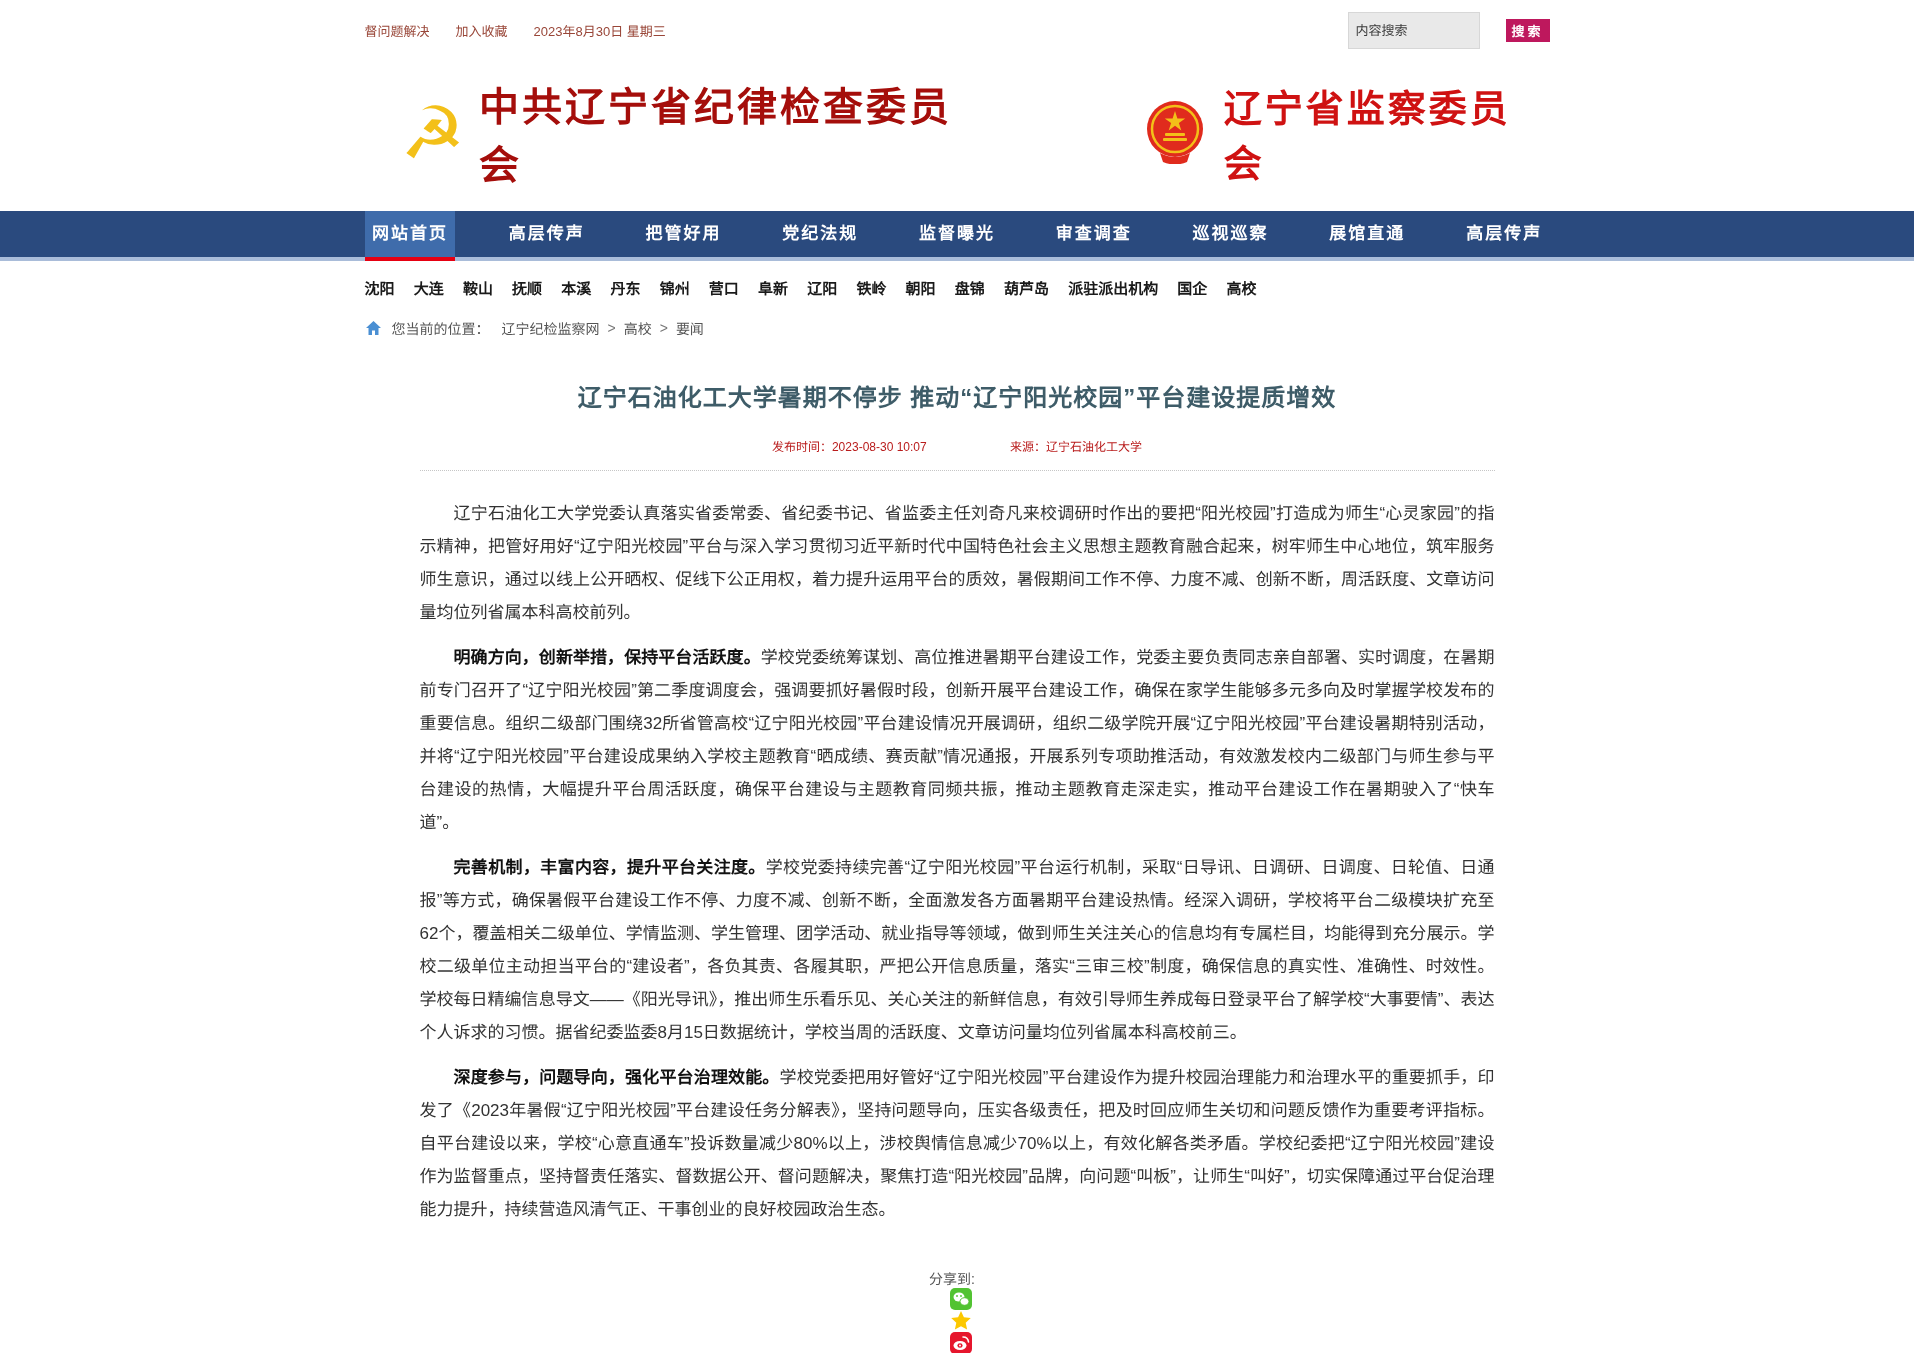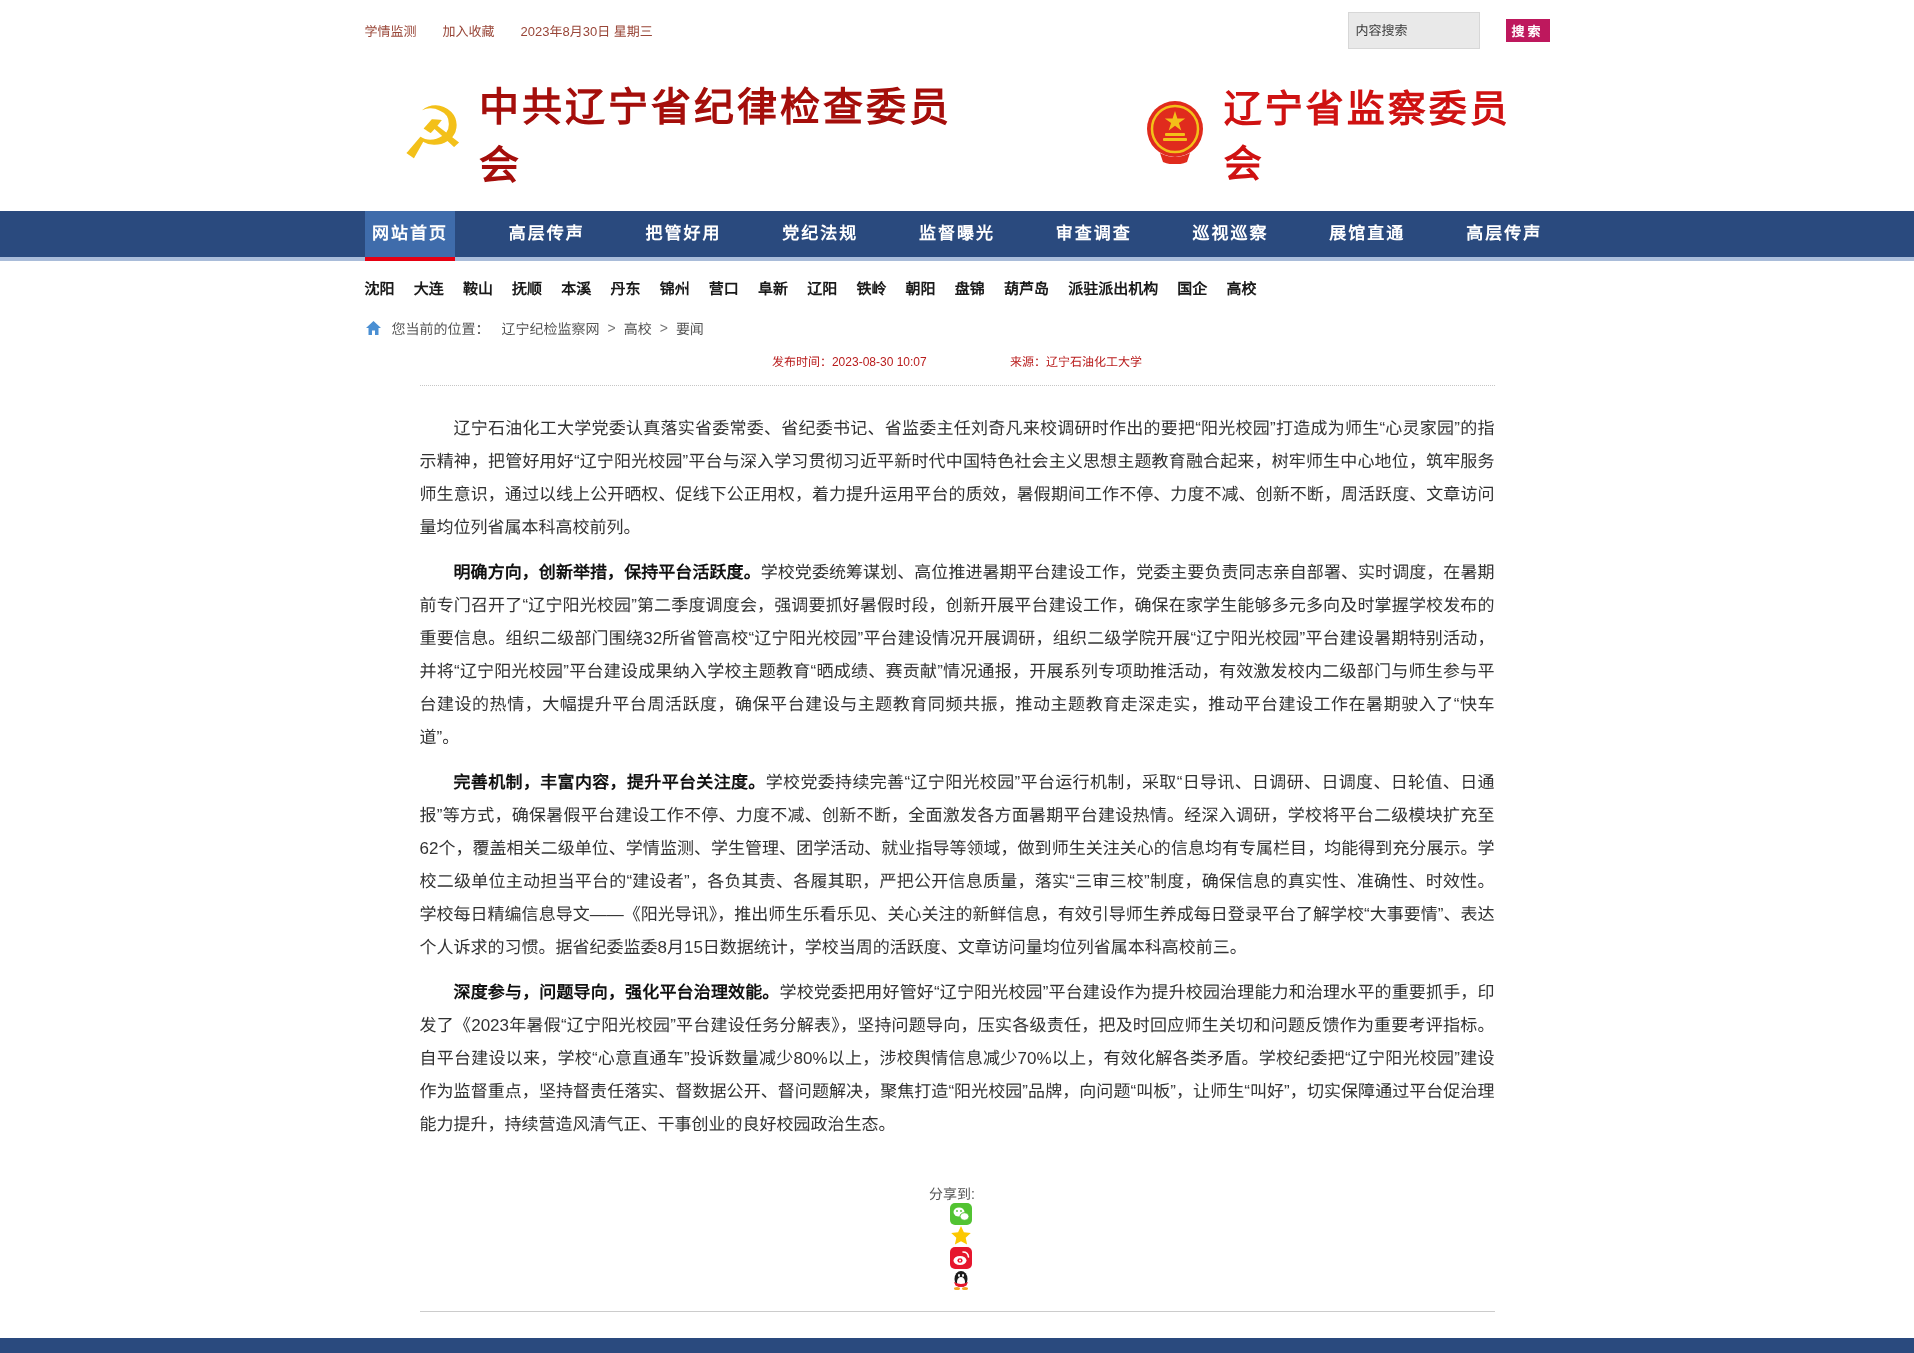--- a/index.html
+++ b/index.html
@@ -103,21 +103,21 @@
   
   .footer { background: #2a4a7e; padding: 26px 0 10px; text-align: center; }
 </style>
 </head>
 <body>
 
 <div class="page">
 
   <div class="topbar">
     <div class="wrap">
-      <a class="topbar-link">学情监测</a>
+      <a class="topbar-link">督问题解决</a>
       <a class="topbar-link">加入收藏</a>
       <span class="topbar-date">2023年8月30日 星期三</span>
       <div class="topbar-search">
         <input class="search-input" placeholder="内容搜索" style="">
         <button class="search-btn">搜索</button>
       </div>
     </div>
   </div>
 
   <div class="header">
@@ -188,20 +188,21 @@
       <span class="crumb-prefix">您当前的位置：</span>
       <span class="crumb-link">辽宁纪检监察网</span>
       <span class="crumb-sep">&gt;</span>
       <span class="crumb-link">高校</span>
       <span class="crumb-sep">&gt;</span>
       <span class="crumb-link">要闻</span>
     </div>
   </div>
 
   <div class="wrap article">
+    <h1 class="article-title">辽宁石油化工大学暑期不停步 推动“辽宁阳光校园”平台建设提质增效</h1>
 
     <div class="article-meta">
       <span class="meta-item">
         <span>发布时间：</span><span>2023-08-30 10:07</span>
       </span>
       <span class="meta-item">
         <span>来源：</span><span>辽宁石油化工大学</span>
       </span>
     </div>
 

